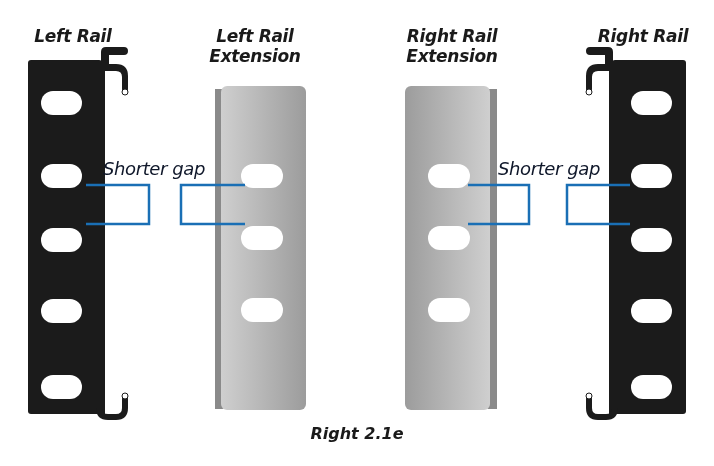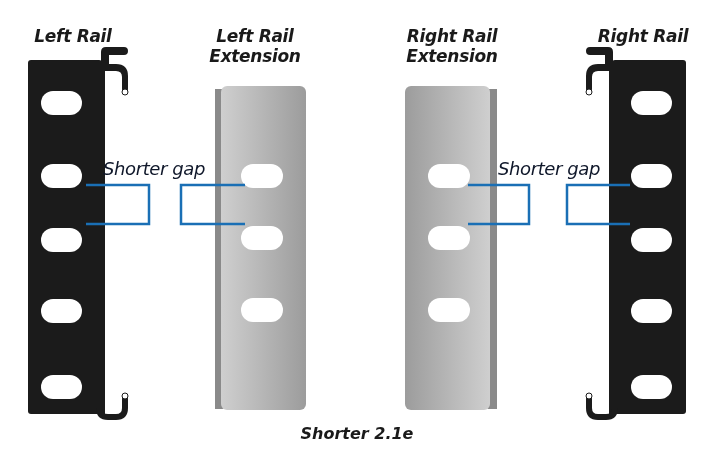--- a/index.html
+++ b/index.html
@@ -92,14 +92,14 @@
       <polyline points="86,185 149,185 149,224 86,224"></polyline>
       <polyline points="245,185 181,185 181,224 245,224"></polyline>
       <polyline points="468,185 529,185 529,224 468,224"></polyline>
       <polyline points="630,185 567,185 567,224 630,224"></polyline>
     </g>
   </svg>
 
   <div class="gap-label" style="left:103px; top:158px;">Shorter gap</div>
   <div class="gap-label" style="left:498px; top:158px;">Shorter gap</div>
 
-  <div class="caption">Shorter 2.1e</div>
+  <div class="caption">Right 2.1e</div>
 </div>
 
 </body></html>

